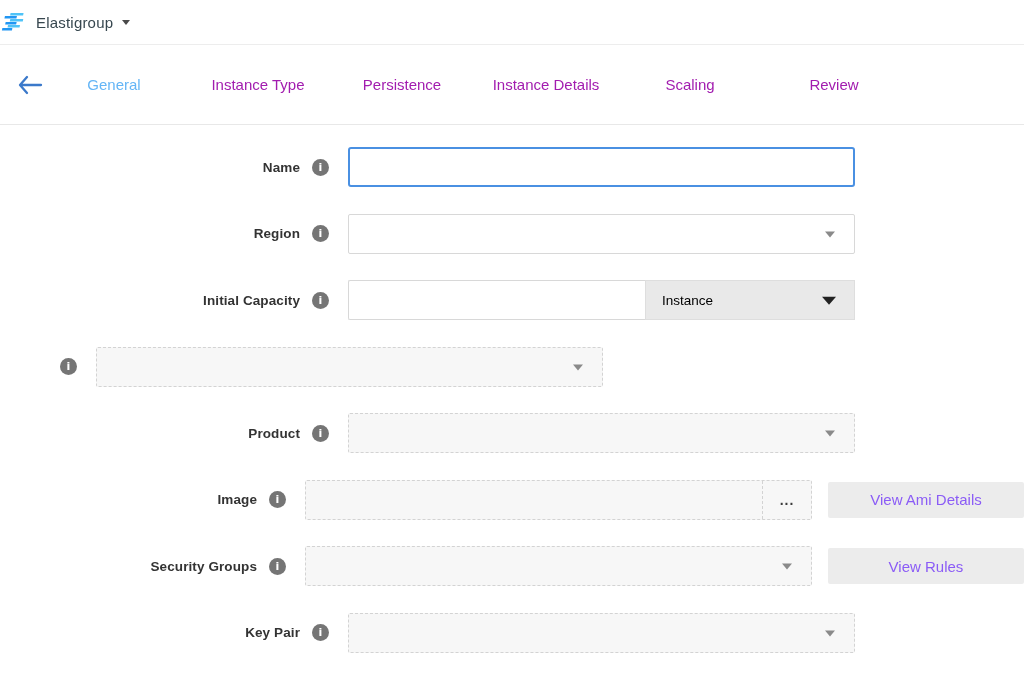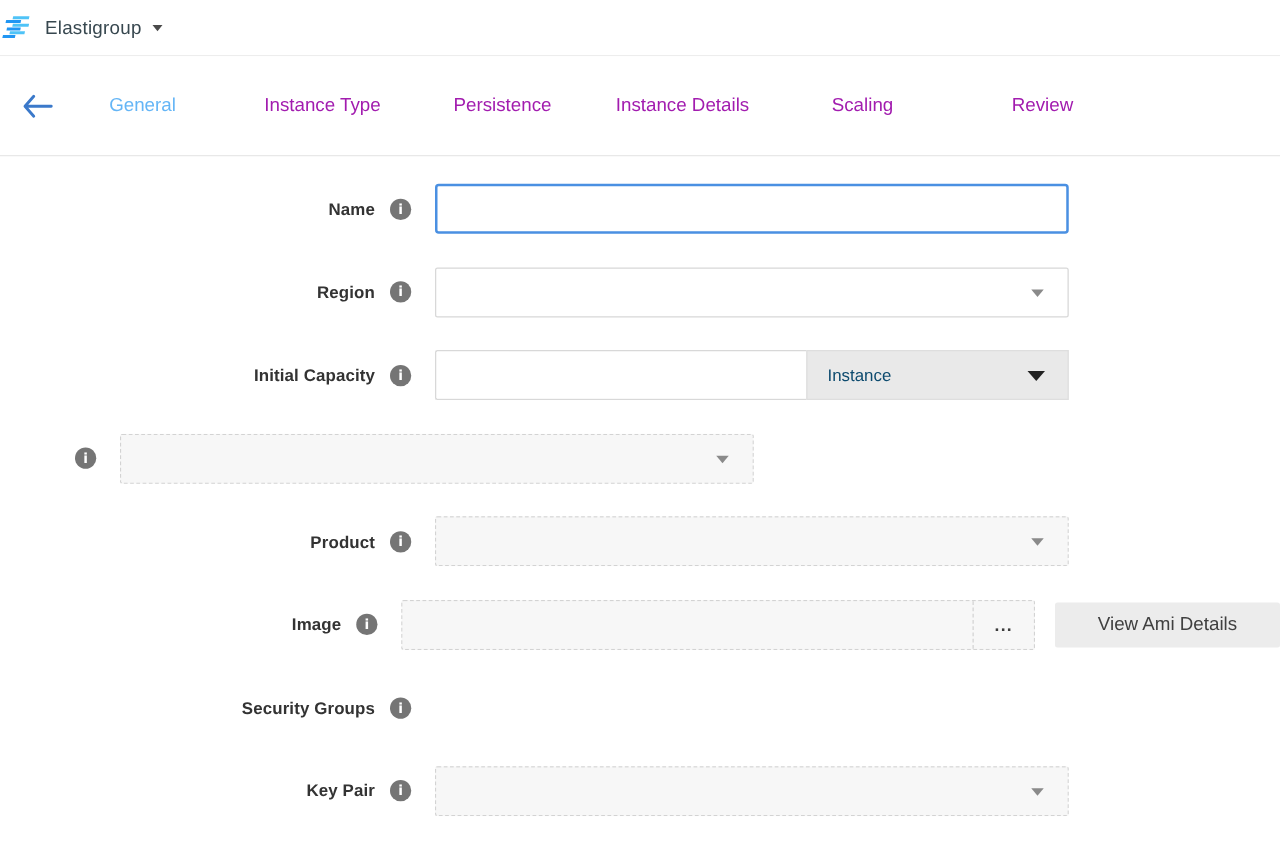--- a/index.html
+++ b/index.html
@@ -47,34 +47,34 @@
   .sel-caret { position: absolute; right: 19px; top: 50%; transform: translateY(-40%);
     width: 0; height: 0; border-left: 5px solid transparent;
     border-right: 5px solid transparent; border-top: 6px solid #8a8a8a; }
 
   .cap-input { width: 297px; height: 40px; border: 1px solid #d8d8d8;
     border-right: none; border-radius: 2px 0 0 2px; font-size: 14px; color: #333;
     padding: 0 12px; outline: none; }
   .unit-select { position: relative; width: 210px; height: 40px; background: #e9e9e9;
     border: 1px solid #dedede; display: flex; align-items: center;
     padding-left: 16px; cursor: pointer; }
-  .unit-label { font-size: 13.5px; color: #0c4a6e; }
+  .unit-label { font-size: 13.5px; color: #000000; }
   .unit-caret { position: absolute; right: 18px; top: 50%; transform: translateY(-40%);
     width: 0; height: 0; border-left: 7px solid transparent;
     border-right: 7px solid transparent; border-top: 8px solid #222; }
 
   .image-input { position: relative; width: 507px; height: 40px;
     border: 1px dashed #d3d3d3; background: #f7f7f7; border-radius: 2px;
     display: flex; justify-content: flex-end; }
   .dots-btn { width: 49px; height: 100%; border-left: 1px dashed #d3d3d3;
     display: flex; align-items: center; justify-content: center; font-size: 14px;
     font-weight: bold; color: #3c3c3c; letter-spacing: 1px; cursor: pointer; }
 
-  .gray-btn { margin-left: 16px; width: 180px; height: 36px; border: none;
-    border-radius: 2px; background: #ececec; color: #404040; font-size: 15px;
+  .gray-btn { margin-left: 16px; width: 196px; height: 36px; border: none;
+    border-radius: 2px; background: #ececec; color: #8b5cf6; font-size: 15px;
     font-family: "Liberation Sans", sans-serif; cursor: pointer; white-space: nowrap; }
 </style>
 </head>
 <body>
 
 <header class="topbar">
   <div class="product-switcher">
     <span class="logo">
       <svg width="26" height="22" viewBox="0 0 26 22">
         <g transform="skewX(-12) translate(4,0)">
@@ -166,20 +166,26 @@
       <div class="image-input">
         <span class="dots-btn">...</span>
       </div>
       <button class="gray-btn">View Ami Details</button>
     </div>
   </div>
 
   <div class="row">
     <div class="label-cell">Security Groups</div>
     <span class="info">i</span>
+    <div class="control">
+      <div class="select disabled">
+        <span class="sel-caret"></span>
+      </div>
+      <button class="gray-btn">View Rules</button>
+    </div>
   </div>
 
   <div class="row">
     <div class="label-cell">Key Pair</div>
     <span class="info">i</span>
     <div class="control">
       <div class="select disabled">
         <span class="sel-caret"></span>
       </div>
     </div>

